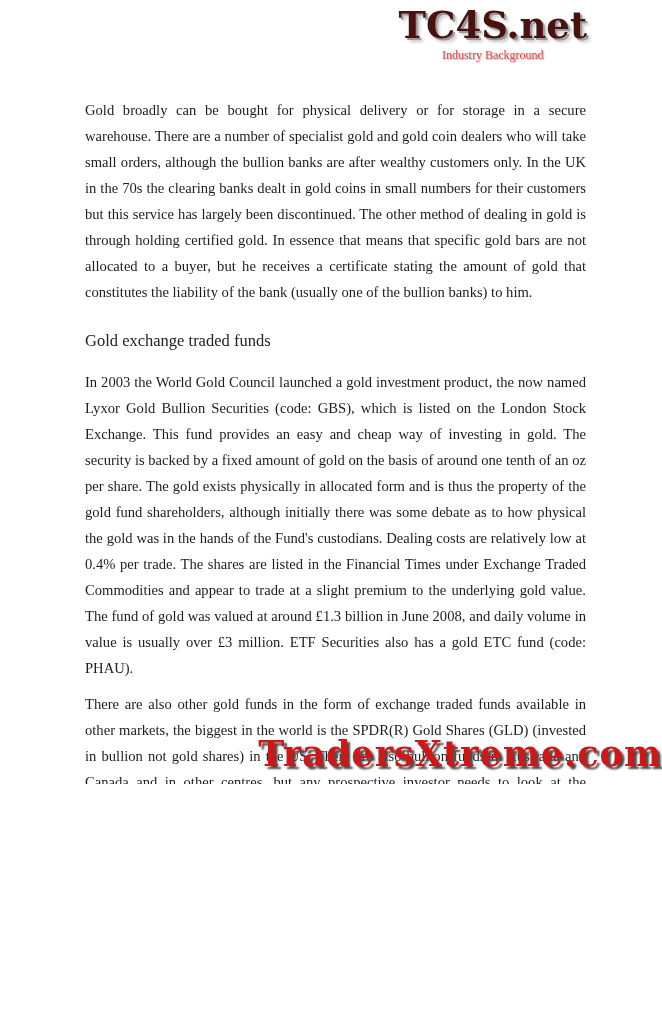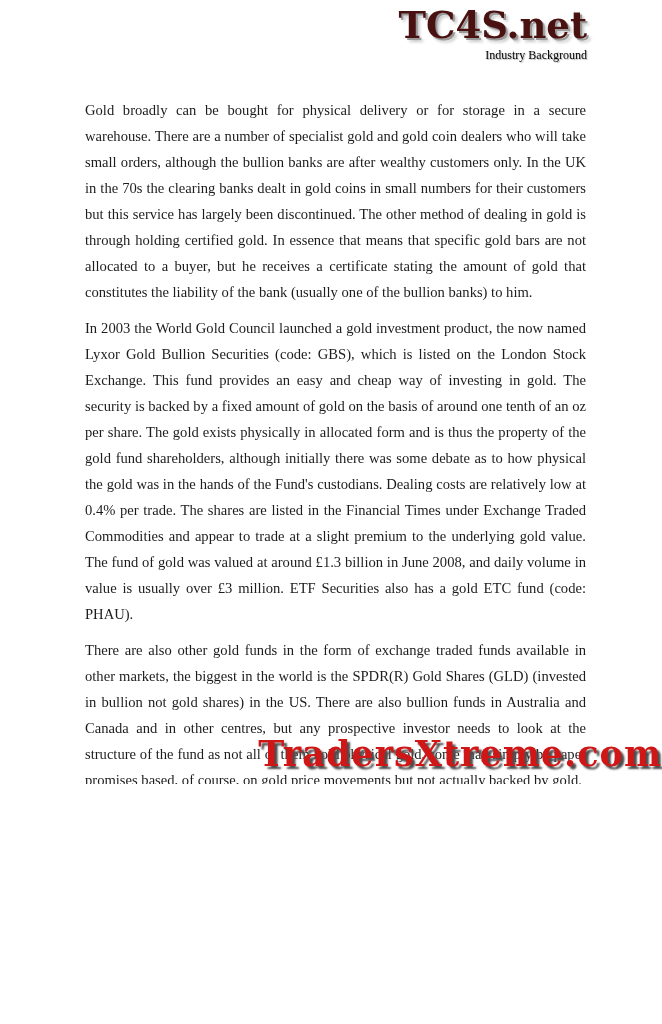--- a/index.html
+++ b/index.html
@@ -30,22 +30,23 @@
     font-size: 37px;
     letter-spacing: 0px;
     color: #4a1111;
     text-shadow: 2px 2px 0 #9a9a9a, 4px 4px 3px #c9c9c9;
     line-height: 1.05;
   }
   .subtitle {
     margin-top: 3px;
     font-family: "Liberation Serif", serif;
     font-size: 12px;
-    color: #000000;
+    color: #ef4444;
     text-shadow: 1px 1px 1px #b5b5b5;
+    text-align: center;
   }
 
   
   .body-text {
     position: absolute;
     top: 97px;
     left: 85px;
     width: 501px;
     font-size: 14.6px;
     line-height: 26px;
@@ -116,20 +117,21 @@
   <div class="header">
     <div class="logo">TC4S.net</div>
     <div class="subtitle">Industry Background</div>
   </div>
 
   <div class="body-text">
 
 
     <p><span>Gold broadly can be bought for physical delivery or for storage in a secure warehouse. There are a number of specialist gold and gold coin dealers who will take small orders, although the bullion banks are after wealthy customers only. In the UK in the 70s the clearing banks dealt in gold coins in small numbers for their customers but this service has largely been discontinued. The other method of dealing in gold is through holding </span><span class="ital">certified gold</span><span>. In essence that means that specific gold bars are not allocated to a buyer, but he receives a certificate stating the amount of gold that constitutes the liability of the bank (usually one of the bullion banks) to him.</span></p>
 
+    <h2 class="section-heading">Gold exchange traded funds</h2>
 
     <p><span>In 2003 the World Gold Council launched a gold investment product, the now named </span><span class="ital">Lyxor Gold Bullion Securities</span><span> (code: GBS), which is listed on the London Stock Exchange. This fund provides an easy and cheap way of investing in gold. The security is backed by a fixed amount of gold on the basis of around one tenth of an oz per share. The gold exists physically in allocated form and is thus the property of the gold fund shareholders, although initially there was some debate as to how physical the gold was in the hands of the Fund's custodians. Dealing costs are relatively low at 0.4% per trade. The shares are listed in the </span><span class="ital">Financial Times</span><span> under Exchange Traded Commodities and appear to trade at a slight premium to the underlying gold value. The fund of gold was valued at around £1.3 billion in June 2008, and daily volume in value is usually over £3 million. ETF Securities also has a gold ETC fund (code: PHAU).</span></p>
 
     <p>There are also other gold funds in the form of exchange traded funds available in other markets, the biggest in the world is the SPDR(R) Gold Shares (GLD) (invested in bullion not gold shares) in the US. There are also bullion funds in Australia and Canada and in other centres, but any prospective investor needs to look at the structure of the fund as not all of them hold physical gold, some may simply be paper promises based, of course, on gold price movements but not actually backed by gold.</p>
 
   </div>
 
 
   <div class="page-number">91</div>
 

